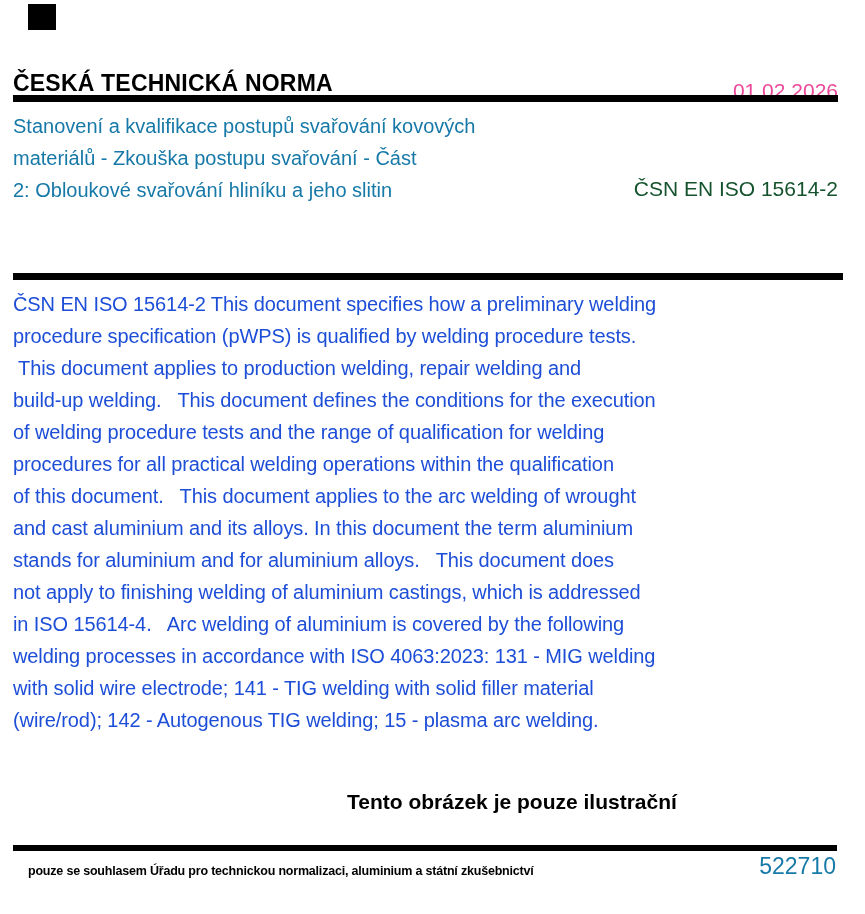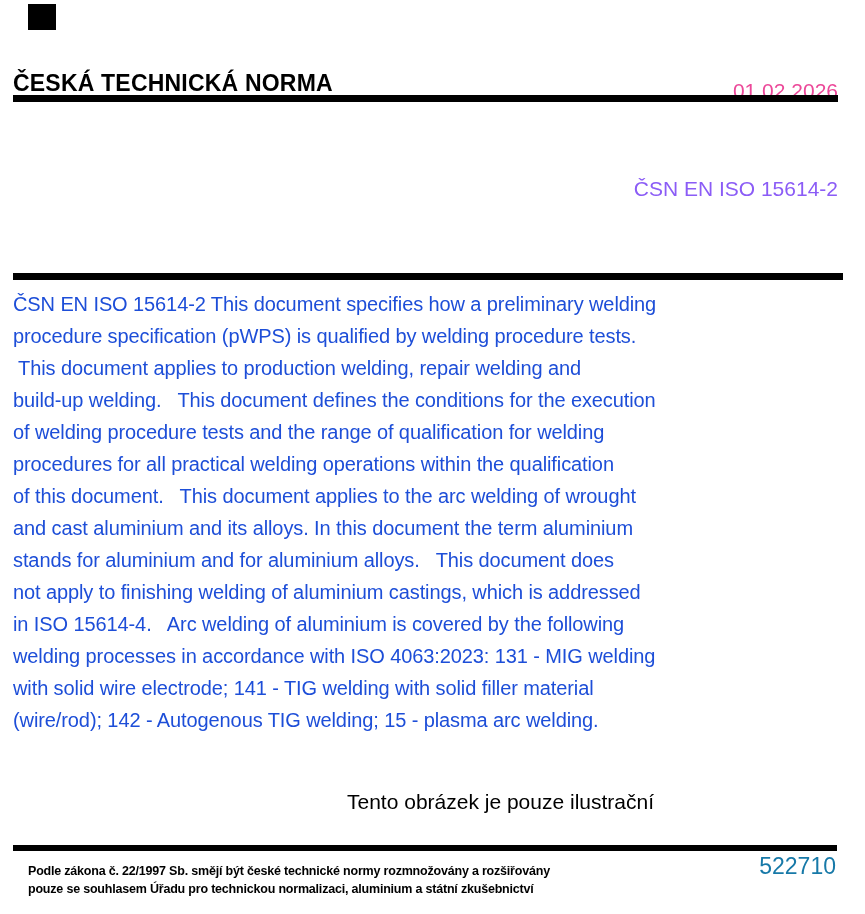--- a/index.html
+++ b/index.html
@@ -34,33 +34,33 @@
   .rule-mid    { top: 273px; width: 830px; height: 7px; }
   .rule-bottom { top: 845px; width: 824px; height: 6px; }
 
   .std-title {
     position: absolute; left: 13px; top: 110px;
     color: #1779A8; font-size: 20px; line-height: 32px;
     white-space: pre;
   }
   .std-ref {
     position: absolute; right: 27px; top: 109px;
-    color: #8b5cf6; font-size: 21px; line-height: 32px;
+    color: #14532d; font-size: 21px; line-height: 32px;
     text-align: right; white-space: pre;
   }
 
   .abstract {
     position: absolute; left: 13px; top: 288px;
     color: #1d4ed8; font-size: 20px; line-height: 32px;
     white-space: pre; letter-spacing: -0.1px;
   }
 
   .note {
     position: absolute; left: 347px; top: 791px;
-    font-size: 21px; font-weight: normal; color: #000;
+    font-size: 21px; font-weight: bold; color: #000;
     line-height: 1;
   }
 
   .legal {
     position: absolute; left: 28px; top: 862px;
     font-size: 12.5px; font-weight: bold; color: #000;
     line-height: 18px; letter-spacing: -0.2px;
     white-space: pre;
   }
   .order-number {
@@ -74,30 +74,31 @@
 <div class="page">
 
   <div class="logo-square"></div>
 
   <div class="header-title">ČESKÁ TECHNICKÁ NORMA</div>
 
   <div class="header-date">01.02.2026</div>
 
   <div class="rule rule-top"></div>
 
+  <div class="std-title"><div>Stanovení a kvalifikace postupů svařování kovových</div><div>materiálů - Zkouška postupu svařování - Část</div><div>2: Obloukové svařování hliníku a jeho slitin</div></div>
 
   <div class="std-ref">
     <div>ČSN EN ISO 15614-2</div>
   </div>
 
   <div class="rule rule-mid"></div>
 
   <div class="abstract"><div>ČSN EN ISO 15614-2 This document specifies how a preliminary welding</div><div>procedure specification (pWPS) is qualified by welding procedure tests.</div><div> This document applies to production welding, repair welding and</div><div>build-up welding.   This document defines the conditions for the execution</div><div>of welding procedure tests and the range of qualification for welding</div><div>procedures for all practical welding operations within the qualification</div><div>of this document.   This document applies to the arc welding of wrought</div><div>and cast aluminium and its alloys. In this document the term aluminium</div><div>stands for aluminium and for aluminium alloys.   This document does</div><div>not apply to finishing welding of aluminium castings, which is addressed</div><div>in ISO 15614-4.   Arc welding of aluminium is covered by the following</div><div>welding processes in accordance with ISO 4063:2023: 131 - MIG welding</div><div>with solid wire electrode; 141 - TIG welding with solid filler material</div><div>(wire/rod); 142 - Autogenous TIG welding; 15 - plasma arc welding.</div></div>
 
   <div class="note">Tento obrázek je pouze ilustrační</div>
 
   <div class="rule rule-bottom"></div>
 
-  <div class="legal"><div>Podle zákona č. 22/1997 Sb. smějí být české technické normy rozmnožovány a rozšiřovány</div><div>pouze se souhlasem Úřadu pro technickou normalizaci, aluminium a státní zkušebnictví</div></div>
+  <div class="legal"><div>pouze se souhlasem Úřadu pro technickou normalizaci, aluminium a státní zkušebnictví</div></div>
 
   <div class="order-number">522710</div>
 
 </div>
 
 </body></html>

